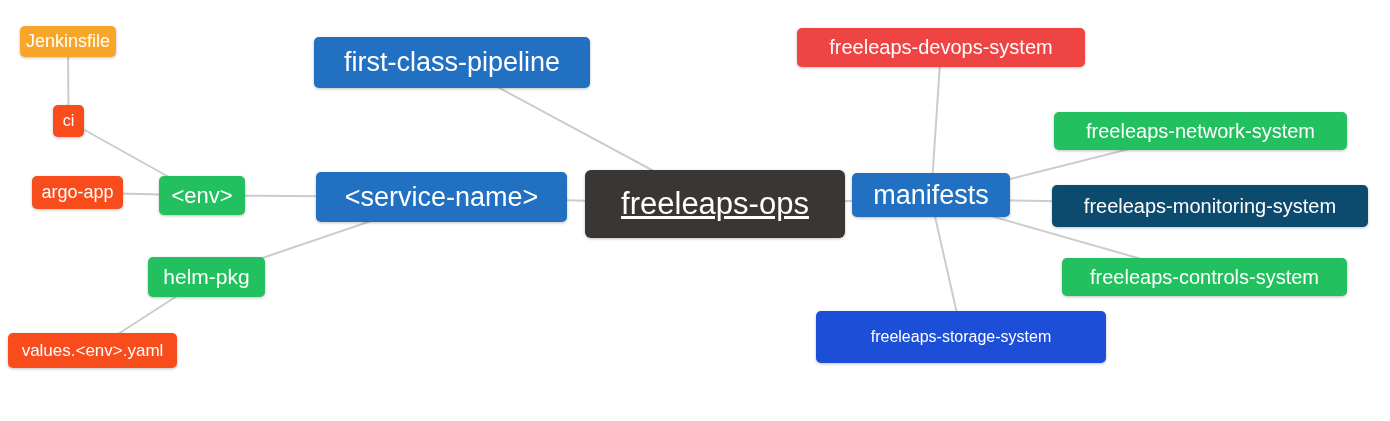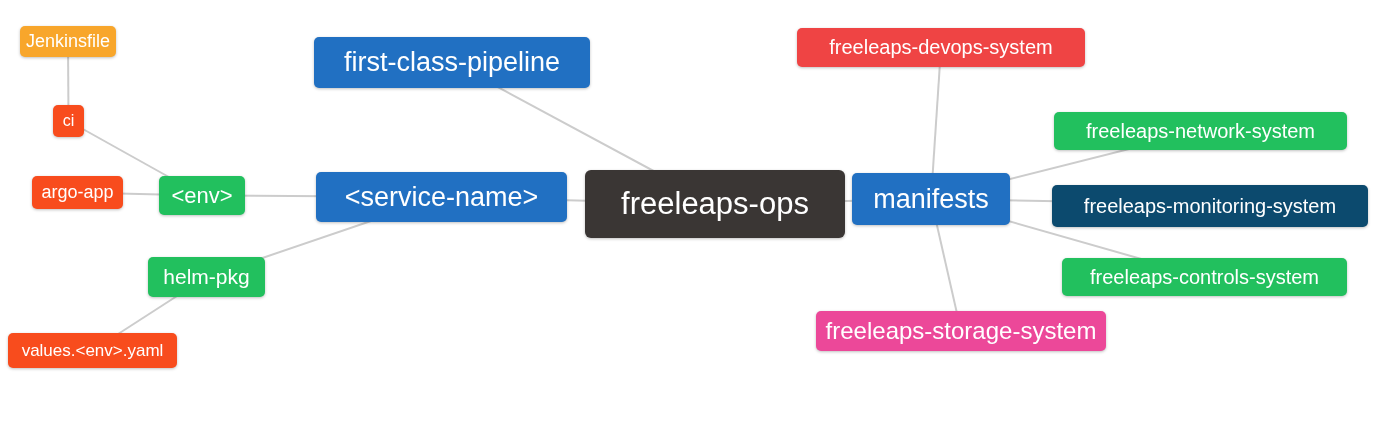--- a/index.html
+++ b/index.html
@@ -61,22 +61,22 @@
       <line x1="931" y1="199" x2="1204.5" y2="277" stroke="#cccccc" stroke-width="2"></line>
       <line x1="931" y1="199" x2="961" y2="331" stroke="#cccccc" stroke-width="2"></line>
     </svg>
 
   <div class="node" style="left: 20px; top: 26px; width: 96px; height: 31px; font-size: 18px; background: rgb(248, 166, 43);">Jenkinsfile</div>
   <div class="node" style="left: 53px; top: 105px; width: 31px; height: 32px; font-size: 16px; background: rgb(248, 76, 29);">ci</div>
   <div class="node" style="left: 32px; top: 176px; width: 91px; height: 33px; font-size: 18px; background: rgb(248, 76, 29);">argo-app</div>
   <div class="node" style="left: 159px; top: 176px; width: 86px; height: 39px; font-size: 22px; background: rgb(34, 192, 94);">&lt;env&gt;</div>
   <div class="node" style="left: 314px; top: 37px; width: 276px; height: 51px; font-size: 27px; background: rgb(33, 112, 194);">first-class-pipeline</div>
   <div class="node" style="left: 316px; top: 172px; width: 251px; height: 50px; font-size: 27px; background: rgb(33, 112, 194);">&lt;service-name&gt;</div>
-  <div class="node root" style="left: 585px; top: 170px; width: 260px; height: 68px; font-size: 31px; background: rgb(58, 54, 52);">freeleaps-ops</div>
-  <div class="node" style="left: 852px; top: 173px; width: 158px; height: 52px; font-size: 27px; background: rgb(33, 112, 194);">manifests</div>
+  <div class="node root" style="left: 585px; top: 170px; width: 260px; height: 68px; font-size: 31px; background: rgb(58, 54, 52); text-decoration: underline;">freeleaps-ops</div>
+  <div class="node" style="left: 852px; top: 173px; width: 158px; height: 44px; font-size: 27px; background: rgb(33, 112, 194);">manifests</div>
   <div class="node" style="left: 797px; top: 28px; width: 288px; height: 39px; font-size: 20px; background: #ef4444;">freeleaps-devops-system</div>
   <div class="node" style="left: 1054px; top: 112px; width: 293px; height: 38px; font-size: 20px; background: rgb(34, 192, 94);">freeleaps-network-system</div>
   <div class="node" style="left: 1052px; top: 185px; width: 316px; height: 42px; font-size: 20px; background: #0c4a6e;">freeleaps-monitoring-system</div>
   <div class="node" style="left: 1062px; top: 258px; width: 285px; height: 38px; font-size: 20px; background: rgb(34, 192, 94);">freeleaps-controls-system</div>
-  <div class="node" style="left: 816px; top: 311px; width: 290px; height: 40px; font-size: 24px; background: #ec4899;">freeleaps-storage-system</div>
+  <div class="node" style="left: 816px; top: 311px; width: 290px; height: 52px; font-size: 16px; background: #1d4ed8;">freeleaps-storage-system</div>
   <div class="node" style="left: 148px; top: 257px; width: 117px; height: 40px; font-size: 21px; background: rgb(34, 192, 94);">helm-pkg</div>
   <div class="node" style="left: 8px; top: 333px; width: 169px; height: 35px; font-size: 17px; background: rgb(248, 76, 29);">values.&lt;env&gt;.yaml</div>
 </div>
 
 </body></html>

